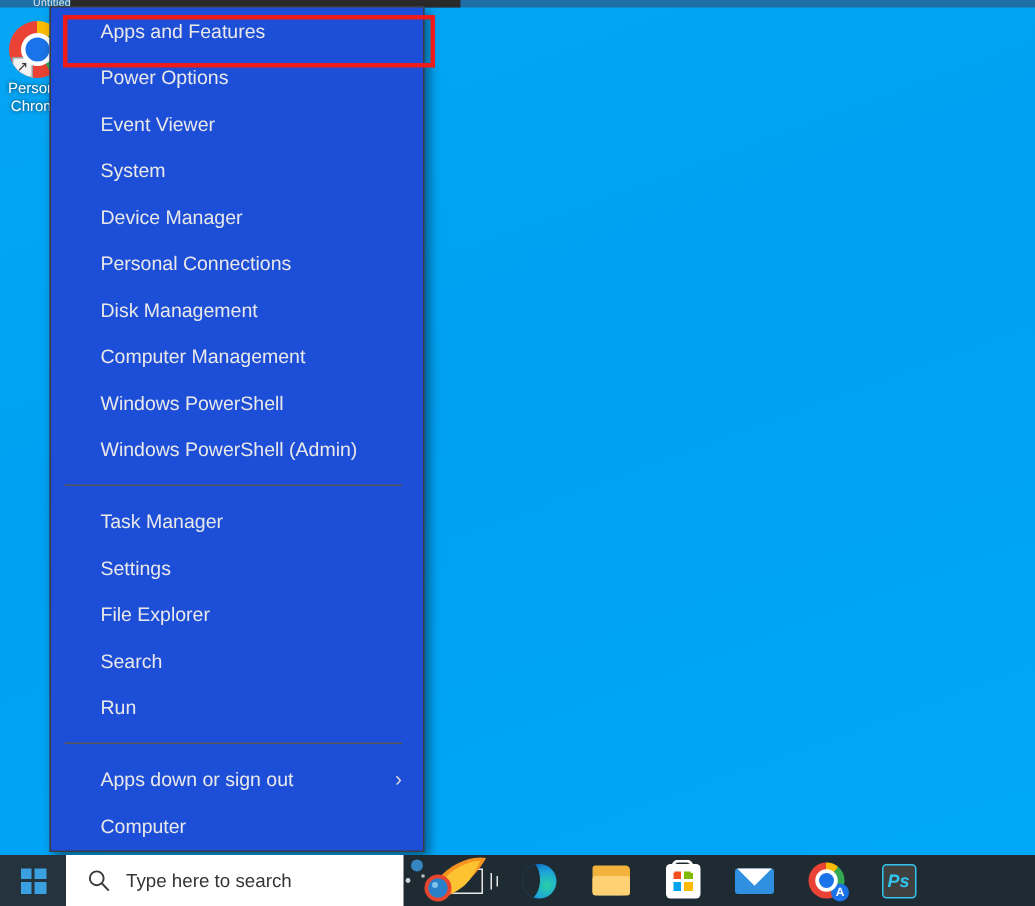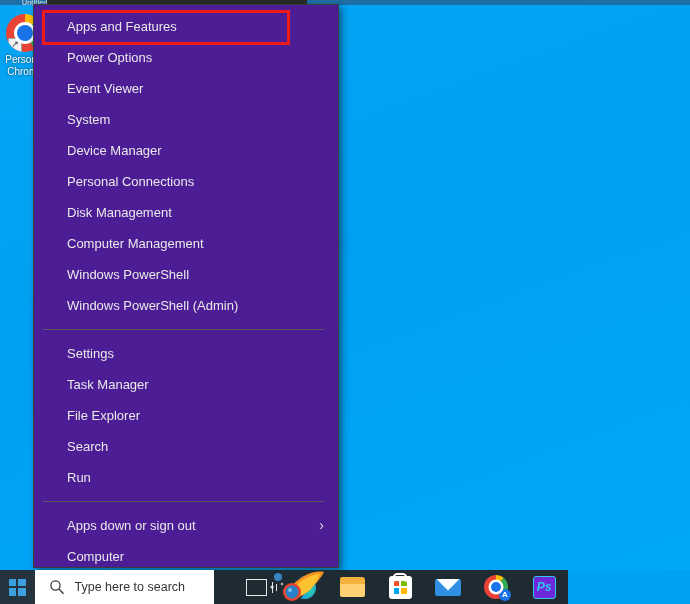--- a/index.html
+++ b/index.html
@@ -98,27 +98,27 @@
     line-height: 12px;
     color: #ffffff;
     text-shadow: 0 0 3px rgba(0,0,0,.75);
     word-wrap: break-word;
   }
 
   
   #winx-menu {
     position: absolute;
     left: 33px; top: 4px;
-    width: 306px;
+    width: 250px;
     height: 564px;
-    background: #4c1d95;
+    background: #1d4ed8;
     border: 1px solid #3d3d3d;
     box-sizing: border-box;
     box-shadow: 3px 3px 7px rgba(0,0,0,.45);
-    padding-top: 6px;
+    padding-top: 0;
   }
   .menu-item {
     position: relative;
     height: 31px;
     line-height: 31px;
     padding-left: 33px;
     padding-right: 16px;
     font-size: 13px;
     color: #e9e9e9;
     white-space: nowrap;
@@ -147,21 +147,21 @@
     border: 3px solid #ee1b1b;
     box-sizing: border-box;
     pointer-events: none;
     z-index: 30;
   }
 
   
   #taskbar {
     position: absolute;
     left: 0; bottom: 0;
-    width: 568px;
+    width: 690px;
     height: 34px;
     background: #1f2b33;
     display: flex;
     align-items: center;
   }
   #start-button {
     width: 44px; height: 34px;
     display: flex; align-items: center; justify-content: center;
     background: #24333d;
   }
@@ -350,21 +350,21 @@
     font-size: 8px;
     line-height: 12px;
     text-align: center;
     font-weight: bold;
   }
 
   
   .ps-glyph {
     width: 23px; height: 23px;
     border-radius: 3px;
-    background: #6d28d9;
+    background: #404040;
     border: 1px solid #31c5f0;
     color: #31c5f0;
     font-size: 12px;
     font-weight: bold;
     line-height: 21px;
     text-align: center;
     font-style: italic;
     box-sizing: border-box;
   }
 </style>
@@ -419,24 +419,24 @@
       </div>
       <div class="menu-item">
         <span>Windows PowerShell (Admin)</span>
       </div>
     </div>
 
     <div class="menu-sep"></div>
 
     <div>
       <div class="menu-item">
+        <span>Task Manager</span>
+      </div>
+      <div class="menu-item">
         <span>Settings</span>
-      </div>
-      <div class="menu-item">
-        <span>Task Manager</span>
       </div>
       <div class="menu-item">
         <span>File Explorer</span>
       </div>
       <div class="menu-item">
         <span>Search</span>
       </div>
       <div class="menu-item">
         <span>Run</span>
       </div>

